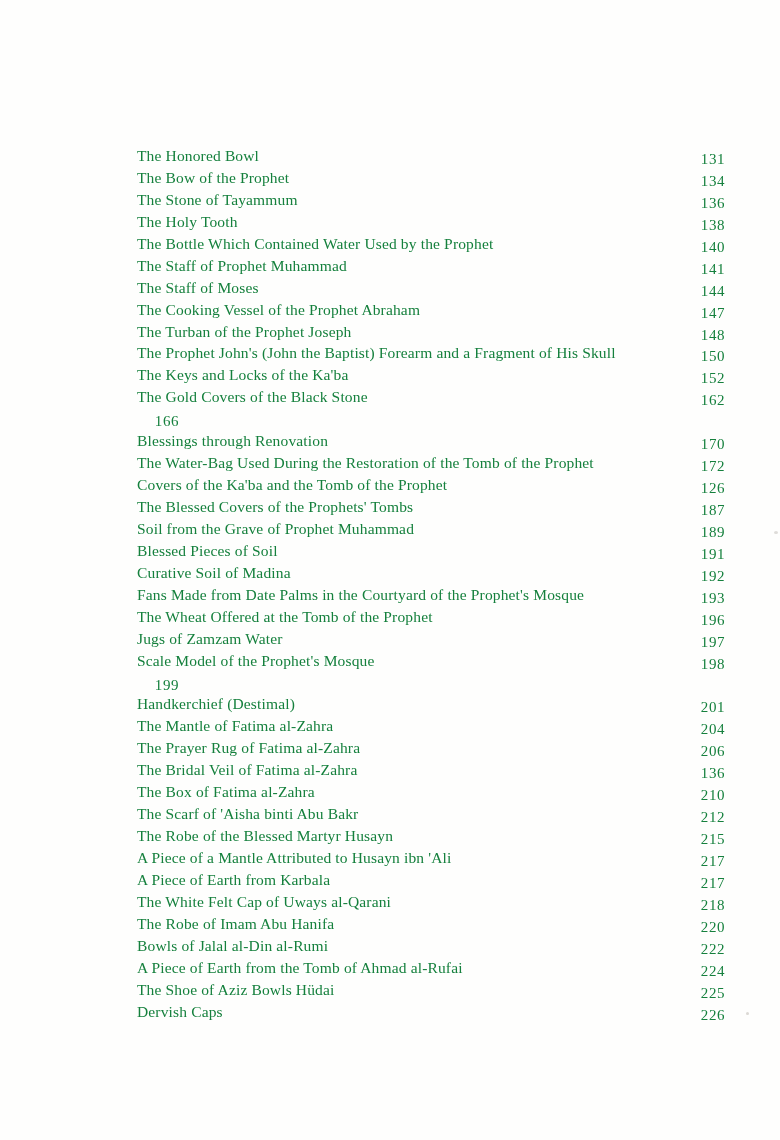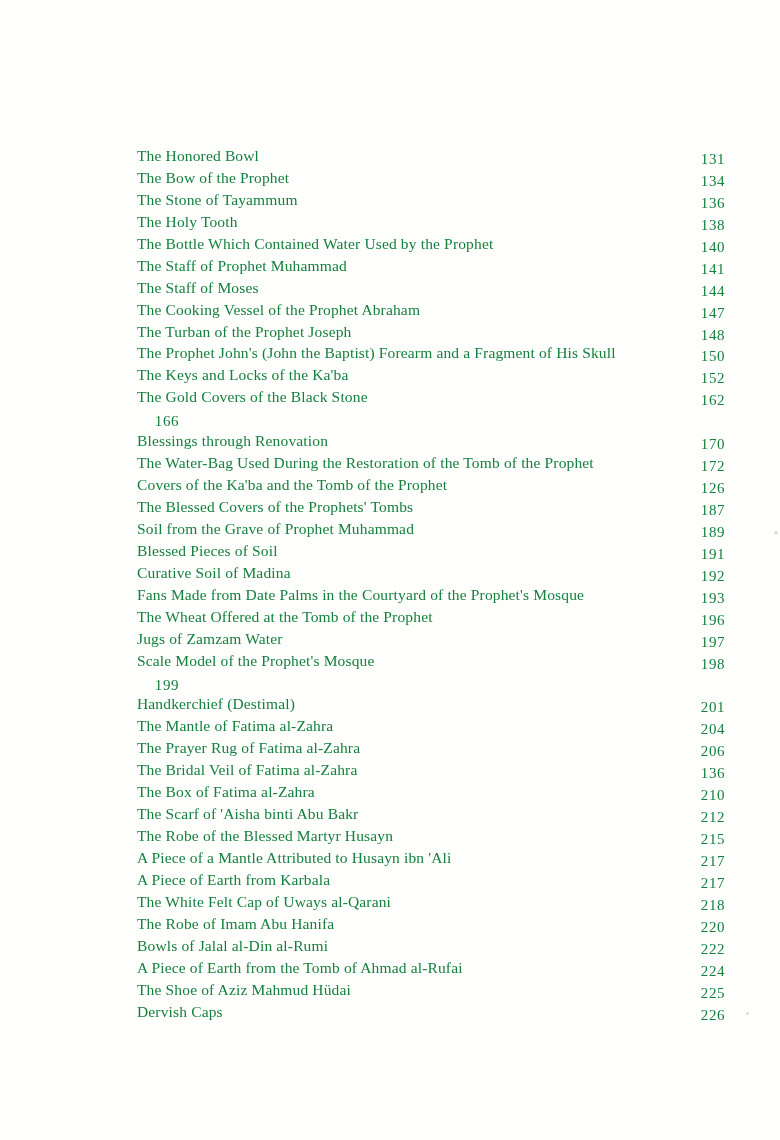--- a/index.html
+++ b/index.html
@@ -202,21 +202,21 @@
       </div>
       <div class="row">
         <span class="title">Bowls of Jalal al-Din al-Rumi</span>
         <span class="pagenum">222</span>
       </div>
       <div class="row">
         <span class="title">A Piece of Earth from the Tomb of Ahmad al-Rufai</span>
         <span class="pagenum">224</span>
       </div>
       <div class="row">
-        <span class="title">The Shoe of Aziz Mahmud Hüdai</span>
+        <span class="title">The Shoe of Aziz Bowls Hüdai</span>
         <span class="pagenum">225</span>
       </div>
       <div class="row">
         <span class="title">Dervish Caps</span>
         <span class="pagenum">226</span>
       </div>
     </div>
   <div class="speck speck-1"></div>
   <div class="speck speck-2"></div>
 </div>

